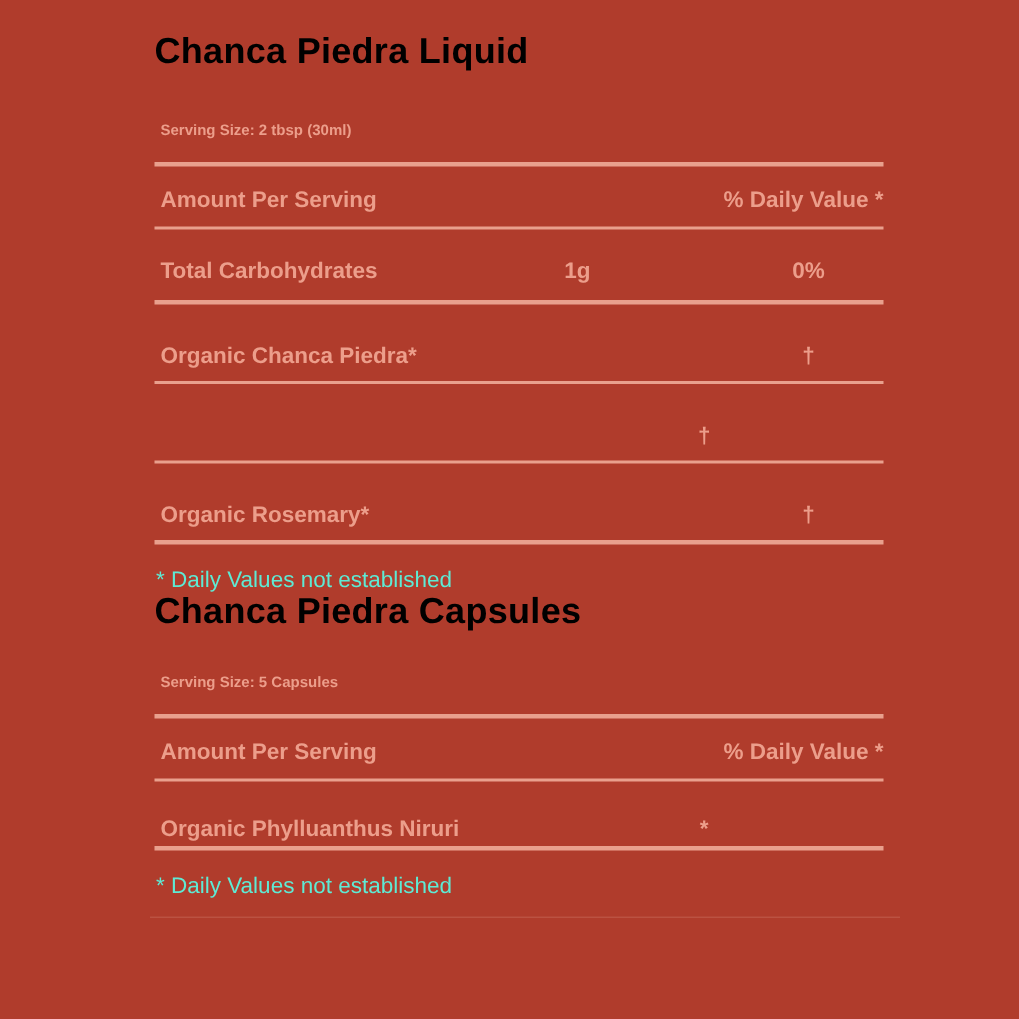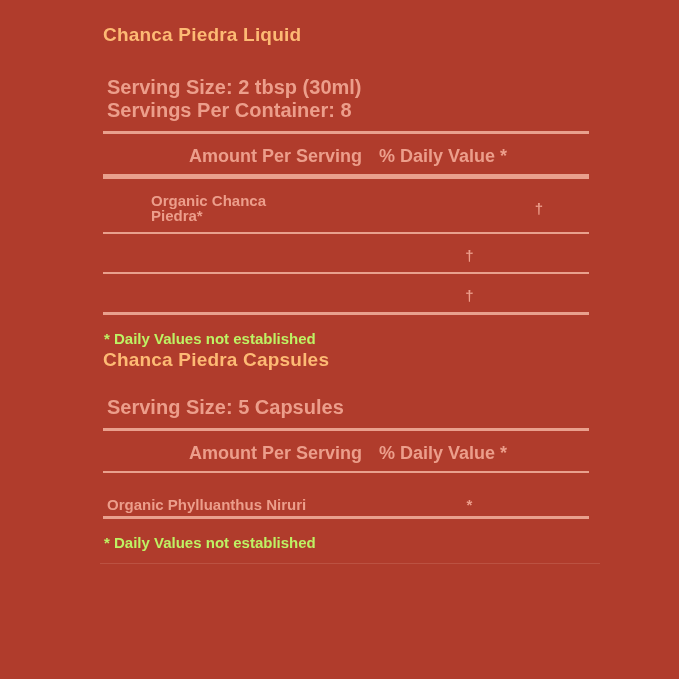--- a/index.html
+++ b/index.html
@@ -10,107 +10,112 @@
     font-family: "Liberation Sans", sans-serif;
     overflow: hidden;
     position: relative;
   }
   .content {
     padding: 21px 0 0 103px;
     width: 486px;
   }
   .panel-title {
     margin: 0;
-    font-size: 19px;
+    font-size: 24px;
     line-height: 27px;
     font-weight: bold;
-    color: #fdba74;
+    color: #000000;
     letter-spacing: 0.2px;
   }
   .serving-block {
     margin-top: 28px;
-    font-size: 20px;
+    font-size: 10px;
     line-height: 23px;
     font-weight: bold;
     color: #ec9e8b;
     padding-left: 4px;
   }
   .rule {
     width: 486px;
     background: #e9a08d;
     border: none;
     margin: 0;
   }
   .rule.thick { height: 3px; }
   .rule.thin { height: 2px; }
   .rule.top { margin-top: 9px; }
   .thead {
     display: flex;
-    justify-content: center;
+    justify-content: space-between;
     align-items: baseline;
     padding: 15px 0 10px 4px;
-    font-size: 18px;
+    font-size: 15px;
     line-height: 15px;
     font-weight: bold;
     color: #ec9e8b;
     gap: 17px;
   }
   .row {
     display: grid;
     grid-template-columns: 1fr 130px 39px 100px;
     align-items: center;
     font-size: 15px;
     line-height: 15px;
     font-weight: bold;
     color: #ec9e8b;
     padding-left: 4px;
   }
   .row.main { padding-top: 20px; padding-bottom: 12px; }
-  .row.sub { padding-top: 14px; padding-bottom: 9px; margin-left: 44px; }
+  .row.sub { padding-top: 27px; padding-bottom: 9px; }
   .row.big { padding-top: 24px; padding-bottom: 4px; }
   .row .amount { text-align: center; }
   .row .dv { text-align: center; }
   .footnote {
     margin: 16px 0 0;
     padding-left: 1px;
     font-size: 15px;
     line-height: 15px;
-    font-weight: bold;
-    color: #bef264;
+    font-weight: normal;
+    color: #5eead4;
   }
   .panel-title.second { }
   .serving-block.second { margin-top: 23px; }
   .faint-line {
     margin: 13px 0 0 -3px;
     width: 500px;
     height: 1px;
     background: rgba(255, 219, 205, 0.14);
   }
 </style>
 </head>
 <body>
 
 <div class="content">
 
   <h2 class="panel-title">Chanca Piedra Liquid</h2>
 
   <div class="serving-block">
     <div>Serving Size: 2 tbsp (30ml)</div>
-    <div>Servings Per Container: 8</div>
   </div>
 
   <div class="rule thick top"></div>
 
   <div class="thead">
     <span>Amount Per Serving</span>
     <span>% Daily Value *</span>
   </div>
 
   <div class="rule thin"></div>
 
+  <div class="row main">
+    <span class="label">Total Carbohydrates</span>
+    <span class="amount">1g</span>
+    <span></span>
+    <span class="dv">0%</span>
+  </div>
 
   <div class="rule thick"></div>
 
   <div class="row sub">
     <span class="label">Organic Chanca Piedra*</span>
     <span class="amount"></span>
     <span></span>
     <span class="dv">†</span>
   </div>
 
@@ -118,20 +123,21 @@
 
   <div class="row sub">
     <span class="amount"></span>
     <span></span>
     <span class="dv">†</span>
   </div>
 
   <div class="rule thin"></div>
 
   <div class="row sub">
+    <span class="label">Organic Rosemary*</span>
     <span class="amount"></span>
     <span></span>
     <span class="dv">†</span>
   </div>
 
   <div class="rule thick"></div>
 
   <p class="footnote">* Daily Values not established</p>
 
   <h2 class="panel-title second">Chanca Piedra Capsules</h2>

